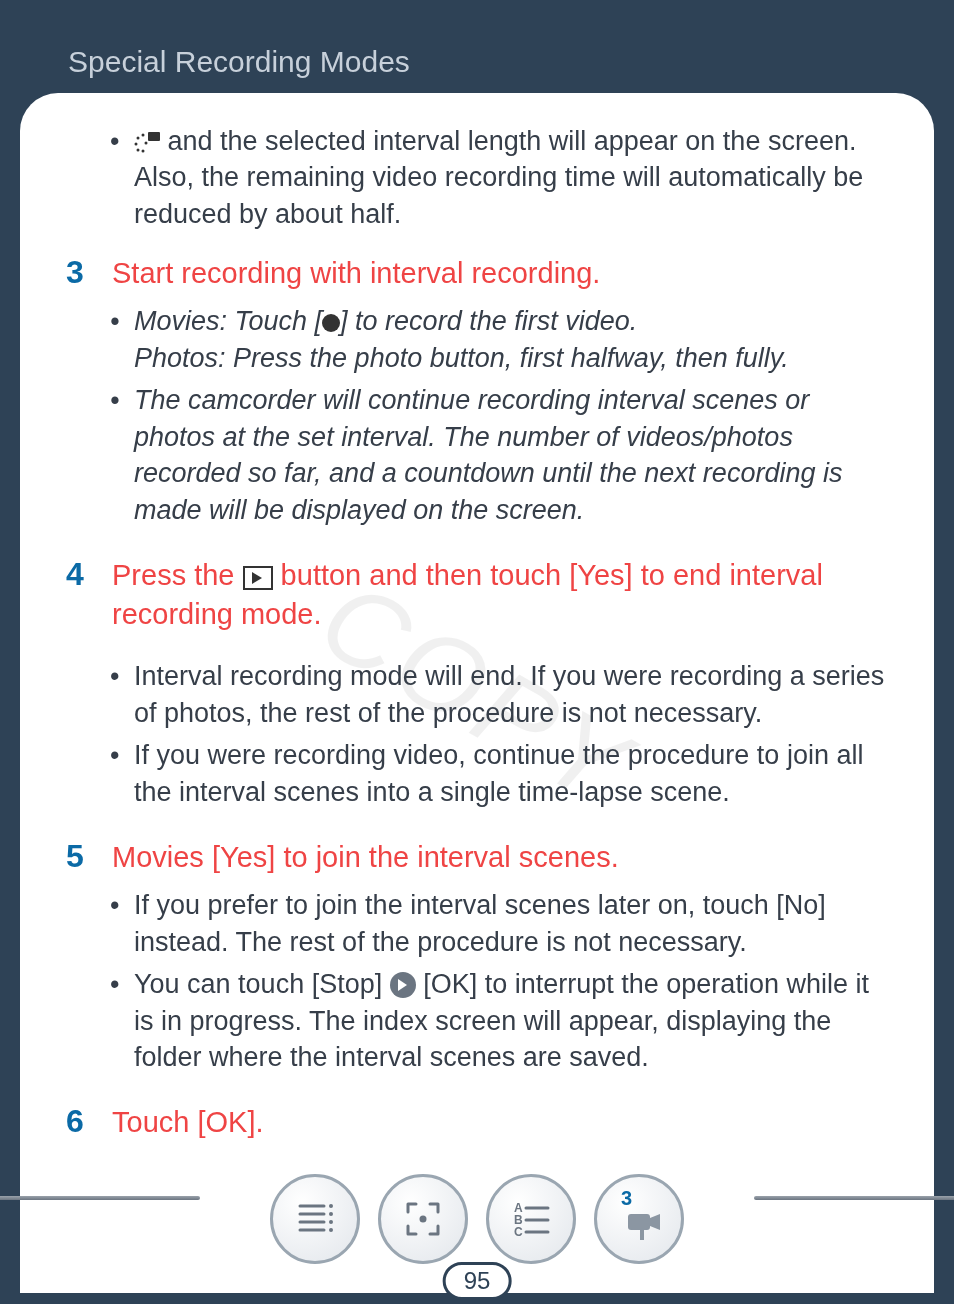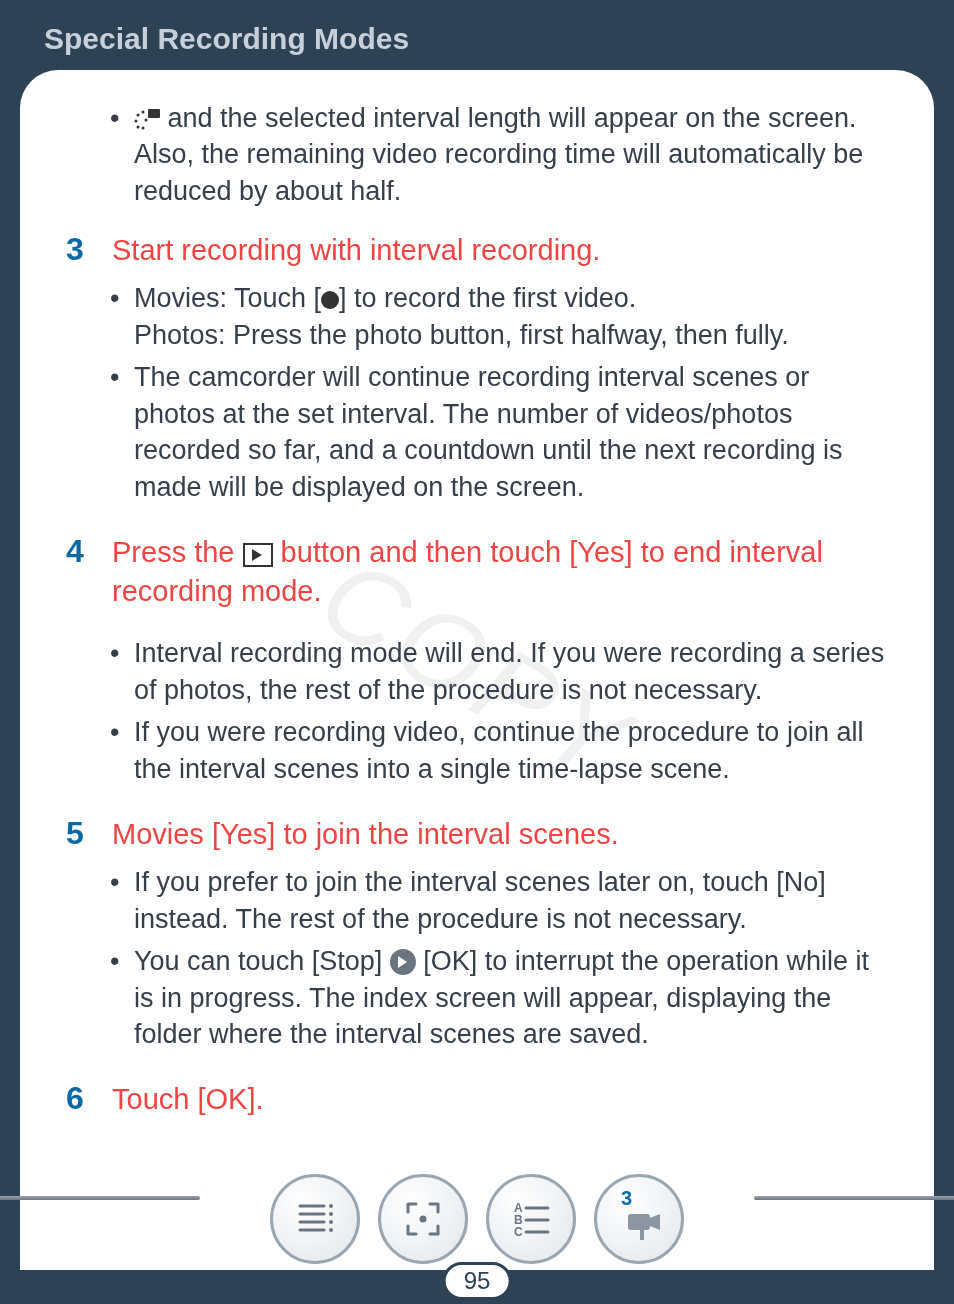--- a/index.html
+++ b/index.html
@@ -6,22 +6,23 @@
   html, body { width: 954px; height: 1304px; overflow: hidden; }
   body {
     background: #2e4256;
     font-family: Helvetica, Arial, sans-serif;
     color: #333d49;
     position: relative;
   }
   .header {
     color: #c7d0da;
     font-size: 30px;
-    font-weight: 700;
-    padding: 22px 44px 14px;
+    font-weight: 400;
+    padding: 22px 68px 14px;
+    margin-top: 23px;
   }
   .card {
     background: #ffffff;
     margin: 0 20px;
     border-radius: 38px 38px 0 0;
     padding: 30px 46px 120px 46px;
     min-height: 1200px;
     position: relative;
   }
   .watermark {
@@ -164,21 +165,21 @@
           <rect x="14" y="0" width="12" height="9" rx="1" fill="#333"></rect>
         </svg>
       </span><span> and the selected interval length will appear on the screen. Also, the remaining video recording time will automatically be reduced by about half.</span>
     </li>
   </ul>
 
   <div class="step">
     <div class="num">3</div>
     <div>
       <div class="step-title">Start recording with interval recording.</div>
-      <ul class="bullet" style="padding-left:22px; margin-top:10px;">
+      <ul class="bullet" style="padding-left:22px; margin-top:10px;font-style:italic;">
         <li>
           <span>Movies: Touch [</span><span class="ic-record"></span><span>] to record the first video.</span>
           <span class="sub">Photos: Press the photo button, first halfway, then fully.</span>
         </li>
         <li>The camcorder will continue recording interval scenes or photos at the set interval. The number of videos/photos recorded so far, and a countdown until the next recording is made will be displayed on the screen.</li>
       </ul>
     </div>
   </div>
 
   <div class="step">

